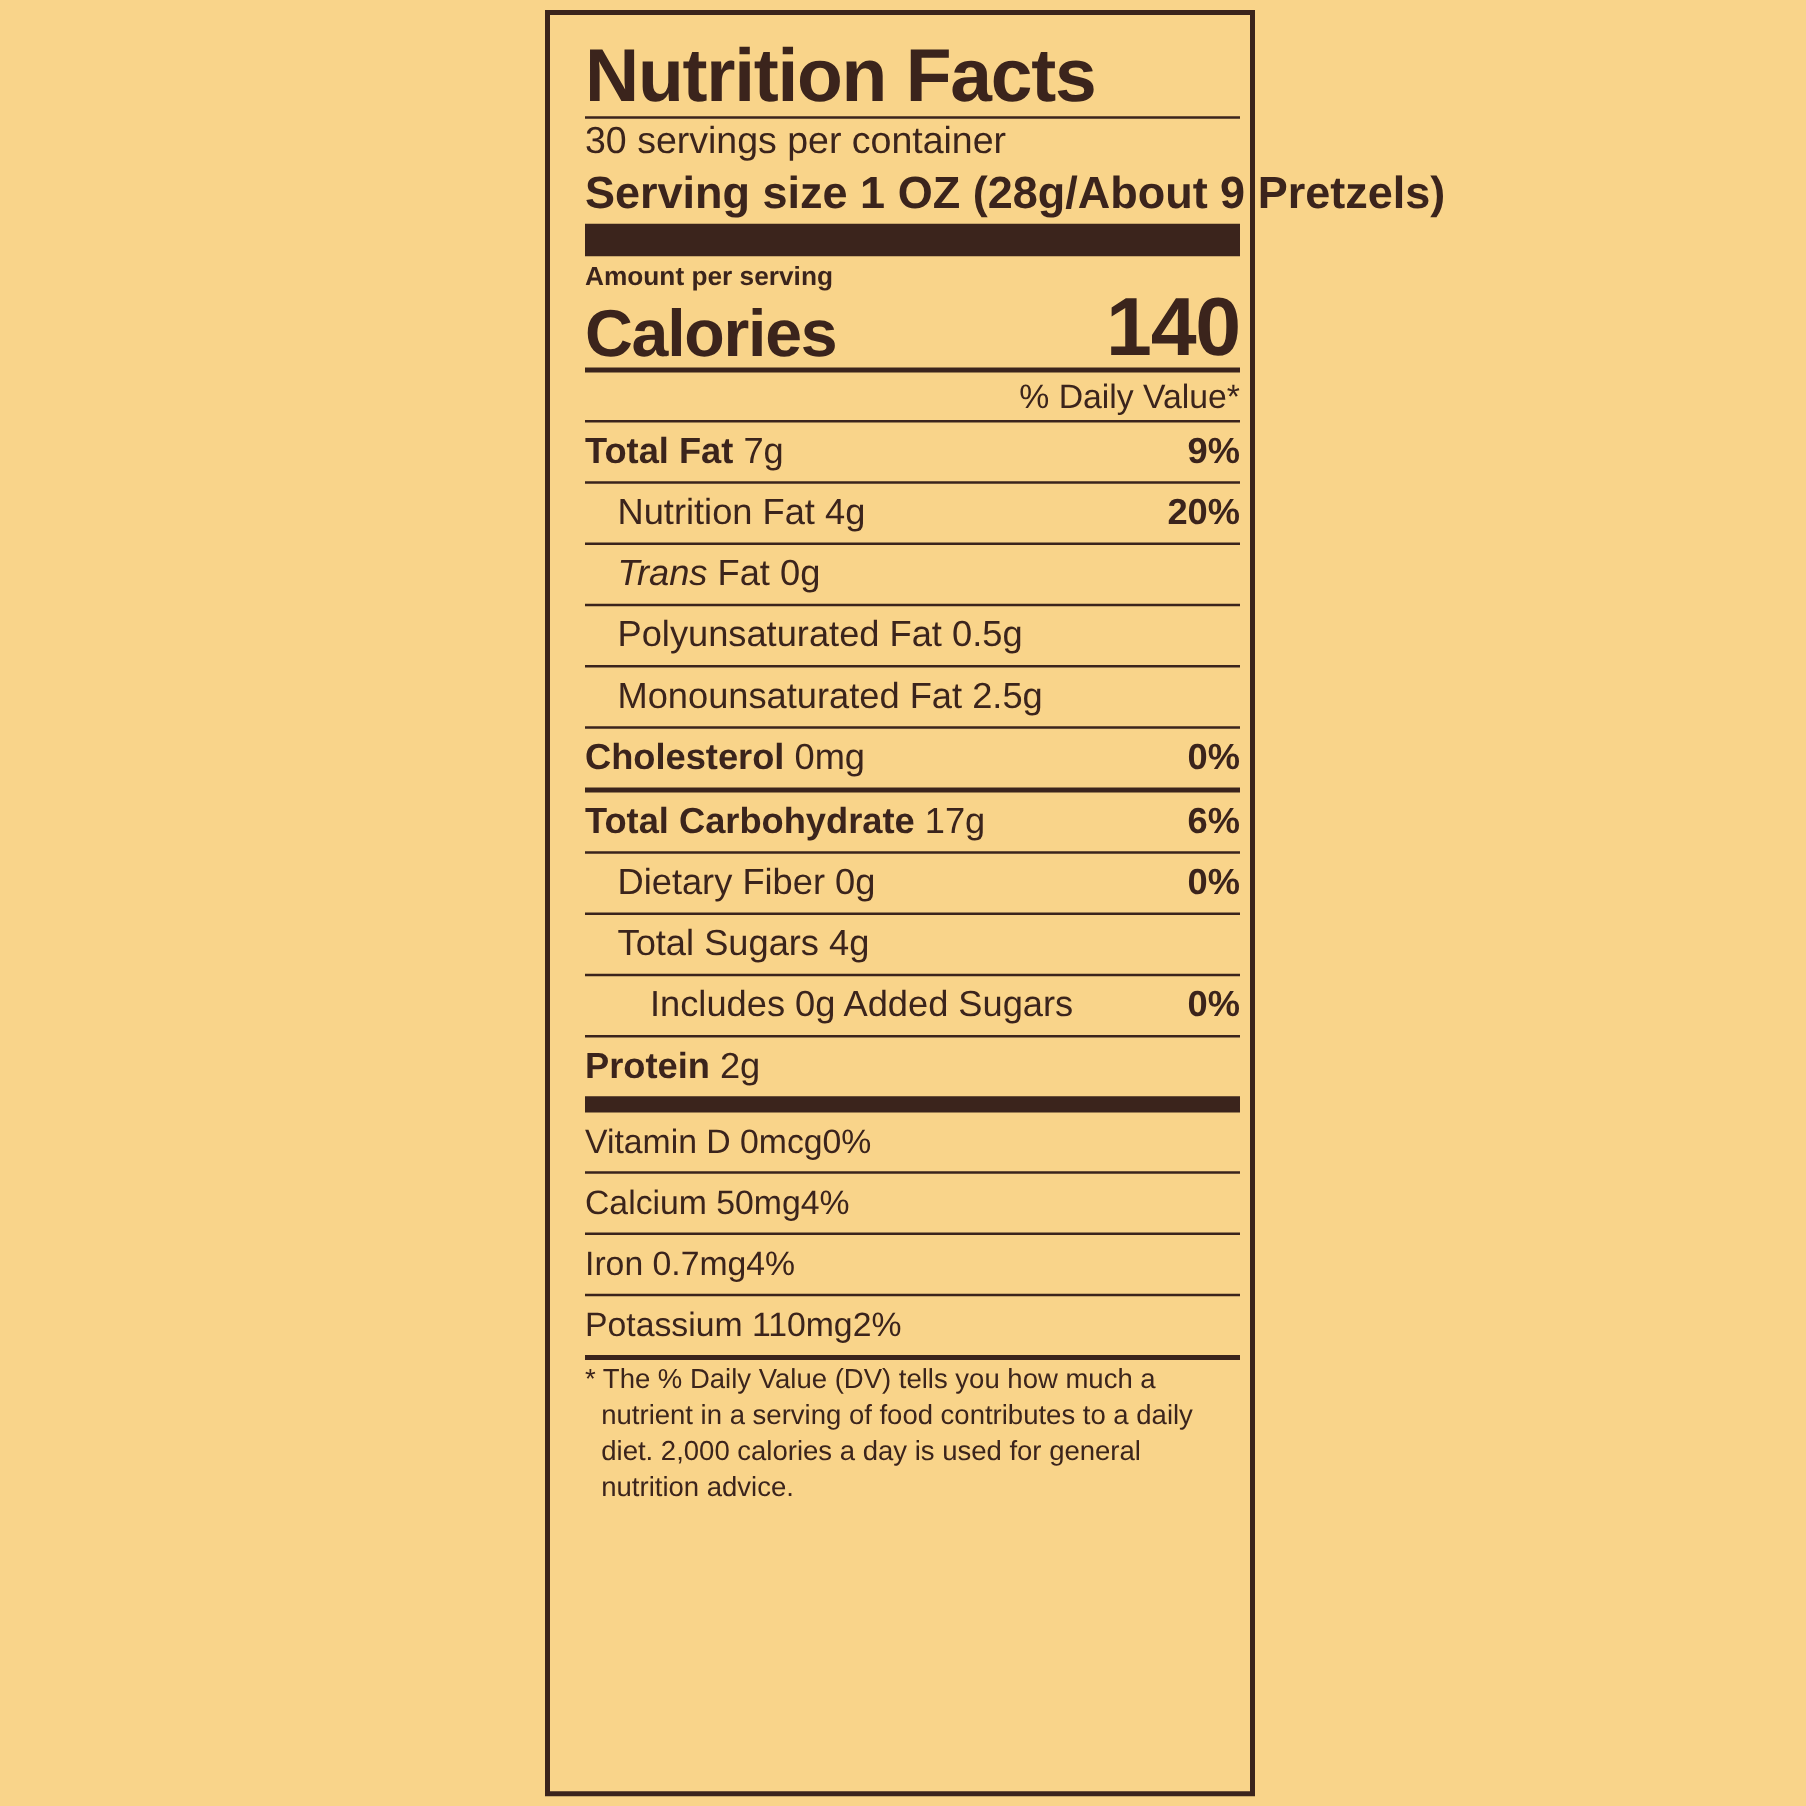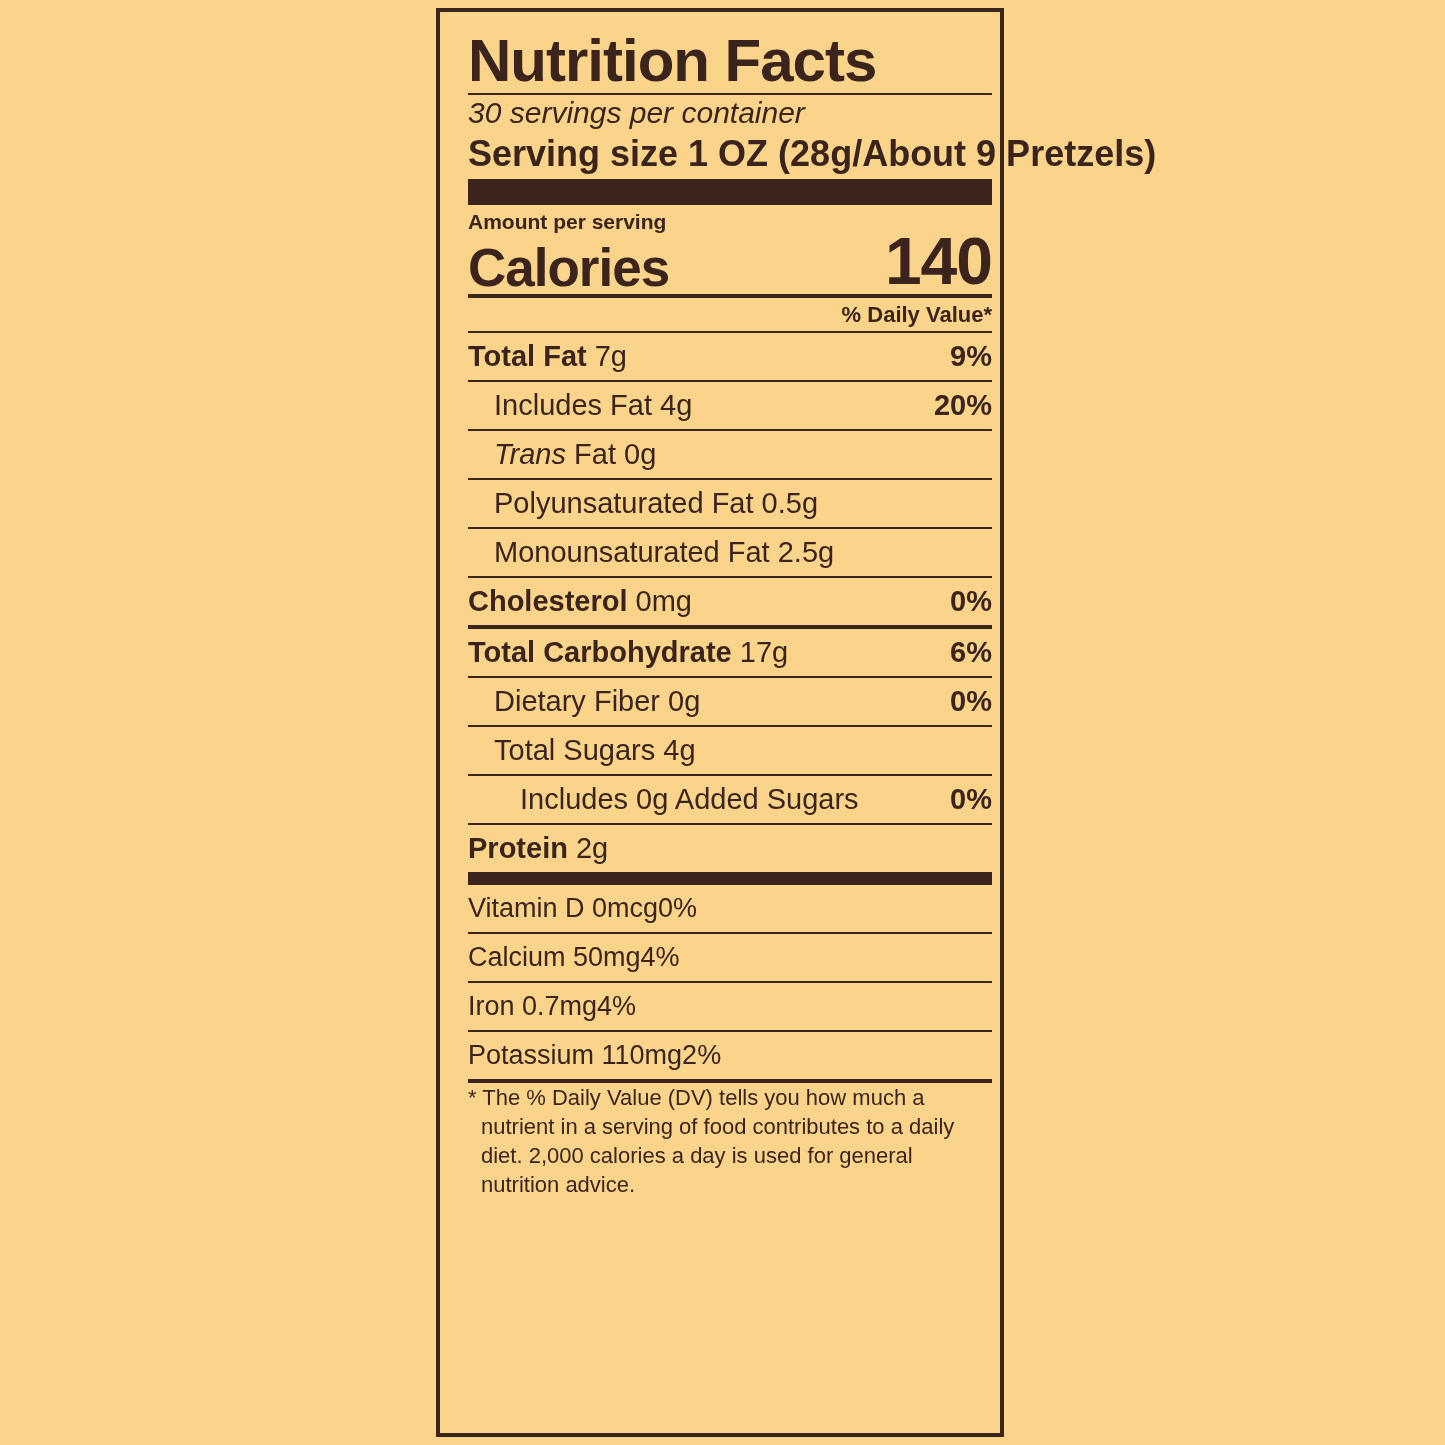--- a/index.html
+++ b/index.html
@@ -44,21 +44,20 @@
 
   .rule-thin { border-bottom: 2px solid #3B241C; }
   .rule-med  { border-bottom: 4px solid #3B241C; }
   .rule-thick{ border-bottom: 26px solid #3B241C; }
   .rule-mid  { border-bottom: 13px solid #3B241C; }
 
   .servings {
     font-size: 30px;
     line-height: 1.22;
     white-space: nowrap;
-    font-style: italic;
   }
   .serving-size {
     font-size: 36px;
     font-weight: bold;
     line-height: 1.22;
     white-space: nowrap;
     margin-bottom: 3px;
   }
 
   .amount-label {
@@ -83,22 +82,22 @@
   }
   .cal-value {
     font-size: 66px;
     font-weight: bold;
     letter-spacing: -1px;
     line-height: 1.0;
   }
 
   .dv-header {
     text-align: right;
-    font-size: 22px;
-    font-weight: bold;
+    font-size: 27px;
+    font-weight: normal;
     padding: 4px 0 3px 0;
   }
 
   .row {
     display: flex;
     justify-content: space-between;
     align-items: baseline;
     font-size: 29px;
     line-height: 1.0;
     padding: 9px 0 9px 0;
@@ -154,21 +153,21 @@
     <div class="dv-header">% Daily Value*</div>
     <div class="rule-thin"></div>
 
     <div class="row">
       <span class="label"><b>Total Fat</b><span> 7g</span></span>
       <span class="pct">9%</span>
     </div>
     <div class="rule-thin"></div>
 
     <div class="row indent1">
-      <span class="label">Includes Fat 4g</span>
+      <span class="label">Nutrition Fat 4g</span>
       <span class="pct">20%</span>
     </div>
     <div class="rule-thin"></div>
 
     <div class="row indent1">
       <span class="label"><i>Trans</i><span> Fat 0g</span></span>
       <span class="pct"></span>
     </div>
     <div class="rule-thin"></div>
 

